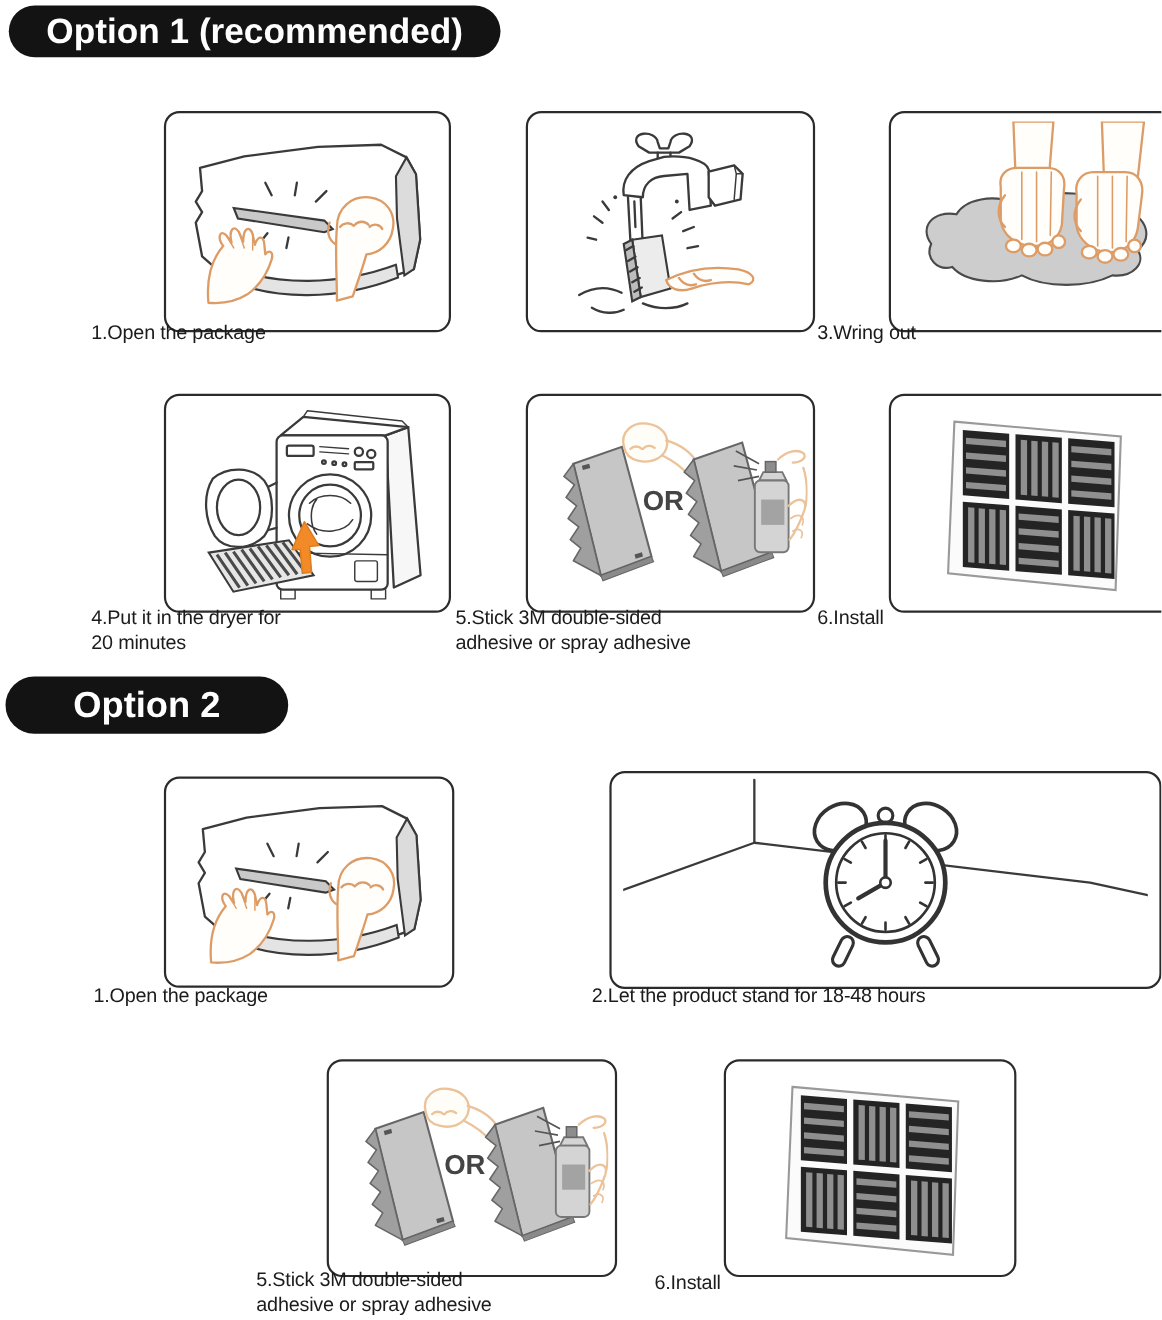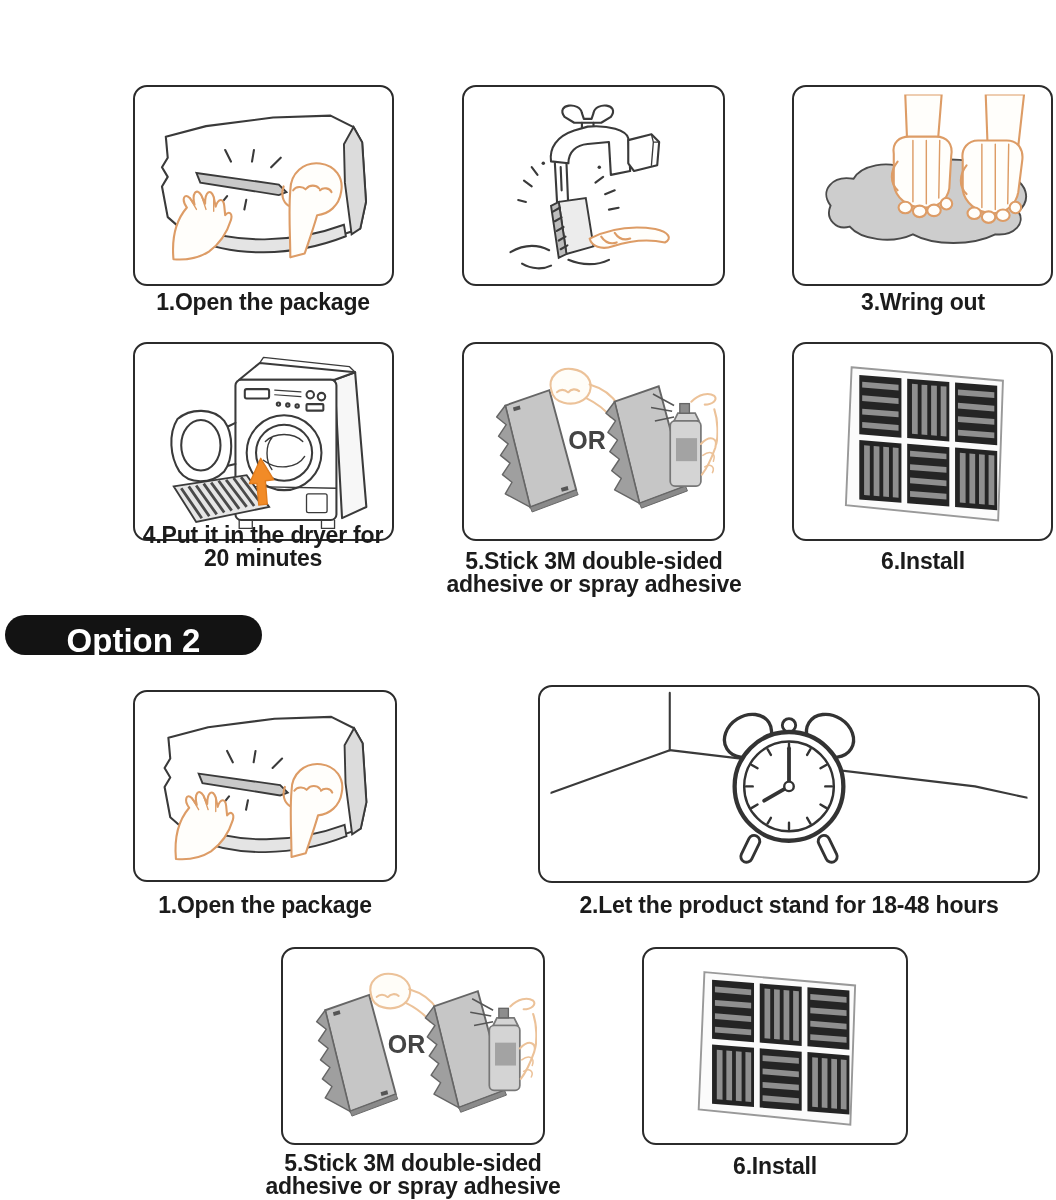--- a/index.html
+++ b/index.html
@@ -8,27 +8,27 @@
     --hand-stroke:#dd9c66; --hand-light-stroke:#ecc299; --gray-fill:#cdcdcd;
     --accent-orange:#f28b27; --foam-dark:#242424; --foam-light:#8f8f8f;
   }
   html,body{margin:0;padding:0;background:var(--page-bg);}
   .sheet{position:relative;width:1056px;height:1200px;background:var(--page-bg);
     font-family:"Liberation Sans",sans-serif;overflow:hidden;}
   .badge{position:absolute;background:var(--badge-bg);color:var(--badge-text);
     font-weight:bold;text-align:center;box-sizing:border-box;}
   .badge-1{left:8px;top:5px;width:447px;height:47px;line-height:47px;
     border-radius:24px;font-size:32px;}
-  .badge-2{left:5px;top:615px;width:257px;height:40px;line-height:52px;
+  .badge-2{left:5px;top:615px;width:257px;height:52px;line-height:52px;
     border-radius:26px;font-size:33px;}
-  .panel{position:absolute;margin:0;box-sizing:border-box;background:#fff;
+  .panel{position:absolute;margin:16px;box-sizing:border-box;background:#fff;
     border:2.5px solid var(--panel-border);border-radius:14px;padding:4px;}
   .panel svg{width:100%;height:100%;display:block;}
-  .caption{position:absolute;width:360px;text-align:center;font-weight:bold;
-    font-size:23px;line-height:23px;color:var(--caption-text);
+  .caption{position:absolute;width:360px;text-align:left;font-weight:normal;
+    font-size:18px;line-height:23px;color:var(--caption-text);
     white-space:pre-line;letter-spacing:-0.2px;}
   .caption-wide{width:502px;}
   .or-label{position:absolute;left:47.5%;top:49%;transform:translate(-50%,-50%);
     font-weight:bold;font-size:25px;color:#444;}
   
   .k{stroke:var(--line-art);fill:none;stroke-width:2.2;stroke-linecap:round;stroke-linejoin:round;}
   .kf{stroke:var(--line-art);fill:#ffffff;stroke-width:2.2;stroke-linecap:round;stroke-linejoin:round;}
   .skin{stroke:var(--hand-stroke);fill:#fffefb;stroke-width:2.2;stroke-linecap:round;stroke-linejoin:round;}
   .skinl{stroke:var(--hand-light-stroke);fill:#fffdf8;stroke-width:2.2;stroke-linecap:round;stroke-linejoin:round;}
   .defs-svg{position:absolute;width:0;height:0;overflow:hidden;}
@@ -229,20 +229,21 @@
         <circle cx="250" cy="100" r="47" fill="#fff" stroke="#333" stroke-width="2.5"></circle>
         <path d="M250,62 V55 M269,67 L272.5,61 M283,81 L289,77.5 M288,100 H295 M283,119 L289,122.5 M269,133 L272.5,139 M250,138 V145 M231,133 L227.5,139 M217,119 L211,122.5 M212,100 H205 M217,81 L211,77.5 M231,67 L227.5,61" stroke="#333" stroke-width="2.5" fill="none" stroke-linecap="round"></path>
         <path d="M250,100 L250,60" stroke="#333" stroke-width="4" stroke-linecap="round"></path>
         <path d="M250,100 L224,115" stroke="#333" stroke-width="4" stroke-linecap="round"></path>
         <circle cx="250" cy="100" r="5" fill="#fff" stroke="#333" stroke-width="2.5"></circle>
       </symbol>
 
     </defs>
   </svg>
 
+  <div class="badge badge-1">Option 1 (recommended)</div>
 
   <figure class="panel" style="left:133px;top:85px;width:261px;height:201px">
     <svg viewBox="0 0 260 190">
         <use href="#sym-open"></use>
       </svg>
   </figure>
   <div class="caption" style="left:83px;top:291px">1.Open the package</div>
 
   <figure class="panel" style="left:462px;top:85px;width:263px;height:201px">
     <svg viewBox="0 0 260 190">
@@ -255,21 +256,21 @@
         <use href="#sym-wring"></use>
       </svg>
   </figure>
   <div class="caption" style="left:743px;top:291px">3.Wring out</div>
 
   <figure class="panel" style="left:133px;top:342px;width:261px;height:199px">
     <svg viewBox="0 0 260 200">
         <use href="#sym-dryer"></use>
       </svg>
   </figure>
-  <div class="caption" style="left:83px;top:524px">4.Put it in the dryer for
+  <div class="caption" style="left:83px;top:550px">4.Put it in the dryer for
 20 minutes</div>
 
   <figure class="panel" style="left:462px;top:342px;width:263px;height:199px">
     <svg viewBox="0 0 260 195">
         <use href="#sym-adhesive"></use>
       </svg>
     <span class="or-label">OR</span>
   </figure>
   <div class="caption" style="left:414px;top:550px">5.Stick 3M double-sided
 adhesive or spray adhesive</div>

